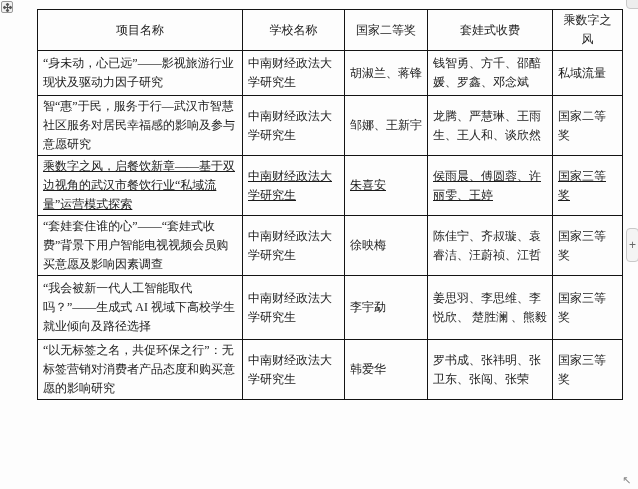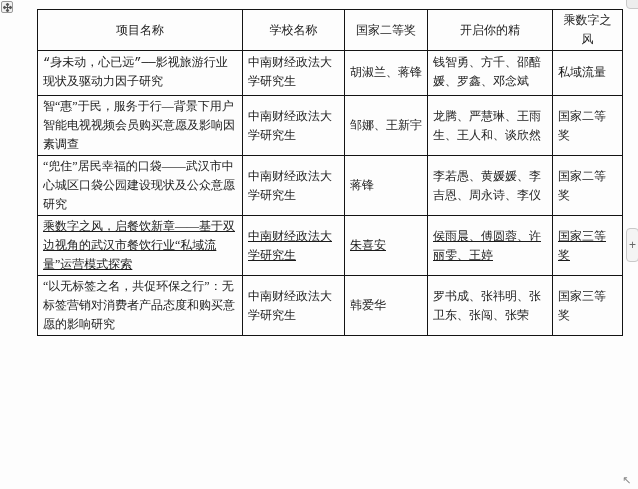--- a/index.html
+++ b/index.html
@@ -25,21 +25,21 @@
     border-collapse:collapse;table-layout:fixed;
     font-size:12px;line-height:19px;
   }
   table.awards,table.awards th,table.awards td{border:1px solid #141414;}
   table.awards{outline:1px solid #141414;outline-offset:-1px;}
   table.awards th,table.awards td{
     font-weight:normal;vertical-align:middle;
     padding:1px 5px;box-sizing:border-box;overflow:hidden;
   }
   tr.hrow{height:22px;}
-  tr.r0{height:45px;font-family:Liberation Mono, monospace;} tr.r1{height:60px;} tr.r2{height:45px;} tr.r3{height:57px;text-decoration:underline;}
+  tr.r0{height:45px;} tr.r1{height:60px;} tr.r2{height:45px;} tr.r3{height:57px;text-decoration:underline;}
   tr.r4{height:60px;} tr.r5{height:62px;} tr.r6{height:64px;} tr.r7{height:57px;}
   
   .add-btn{
     position:absolute;left:626px;top:228px;width:13px;height:34px;
     background:#f4f4f4;border:1px solid #c9c9c9;border-radius:4px;box-sizing:border-box;
     display:flex;align-items:center;justify-content:center;
     font-family:"Liberation Sans","DejaVu Sans",sans-serif;font-size:12px;color:#666;
   }
   
   .cursor{
@@ -73,51 +73,58 @@
         <col style="width:102px">
         <col style="width:83px">
       <col style="width:125px">
         <col style="width:70px">
     </colgroup>
     <thead>
       <tr class="hrow">
         <th>项目名称</th>
         <th>学校名称</th>
         <th>国家二等奖</th>
-        <th>开启你的精</th>
+        <th>套娃式收费</th>
         <th>乘数字之风</th>
       </tr>
     </thead>
     <tbody>
       <tr class="r0">
         <td>“身未动，心已远”——影视旅游行业现状及驱动力因子研究</td>
         <td>中南财经政法大学研究生</td>
         <td>胡淑兰、蒋锋</td>
         <td>钱智勇、方千、邵醅媛、罗鑫、邓念斌</td>
         <td>私域流量</td>
       </tr>
       <tr class="r1">
-        <td>智“惠”于民，服务于行—背景下用户智能电视视频会员购买意愿及影响因素调查</td>
+        <td>智“惠”于民，服务于行—武汉市智慧社区服务对居民幸福感的影响及参与意愿研究</td>
         <td>中南财经政法大学研究生</td>
         <td>邹娜、王新宇</td>
         <td>龙腾、严慧琳、王雨生、王人和、谈欣然</td>
-        <td>国家二等奖</td>
-      </tr>
-      <tr class="r2">
-        <td>“兜住”居民幸福的口袋——武汉市中心城区口袋公园建设现状及公众意愿研究</td>
-        <td>中南财经政法大学研究生</td>
-        <td>蒋锋</td>
-        <td>李若愚、黄媛媛、李吉恩、周永诗、李仪</td>
         <td>国家二等奖</td>
       </tr>
       <tr class="r3">
         <td>乘数字之风，启餐饮新章——基于双边视角的武汉市餐饮行业“私域流量”运营模式探索</td>
         <td>中南财经政法大学研究生</td>
         <td>朱喜安</td>
         <td>侯雨晨、傅圆蓉、许丽雯、王婷</td>
+        <td>国家三等奖</td>
+      </tr>
+      <tr class="r4">
+        <td>“套娃套住谁的心”——“套娃式收费”背景下用户智能电视视频会员购买意愿及影响因素调查</td>
+        <td>中南财经政法大学研究生</td>
+        <td>徐映梅</td>
+        <td>陈佳宁、齐叔璇、袁睿洁、汪蔚祯、江哲</td>
+        <td>国家三等奖</td>
+      </tr>
+      <tr class="r6">
+        <td>“我会被新一代人工智能取代吗？”——生成式 AI 视域下高校学生就业倾向及路径选择</td>
+        <td>中南财经政法大学研究生</td>
+        <td>李宇勐</td>
+        <td>姜思羽、李思维、李悦欣、 楚胜澜 、熊毅</td>
         <td>国家三等奖</td>
       </tr>
       <tr class="r7">
         <td>“以无标签之名，共促环保之行”：无标签营销对消费者产品态度和购买意愿的影响研究</td>
         <td>中南财经政法大学研究生</td>
         <td>韩爱华</td>
         <td>罗书成、张祎明、张卫东、张闯、张荣</td>
         <td>国家三等奖</td>
       </tr>
     </tbody>

